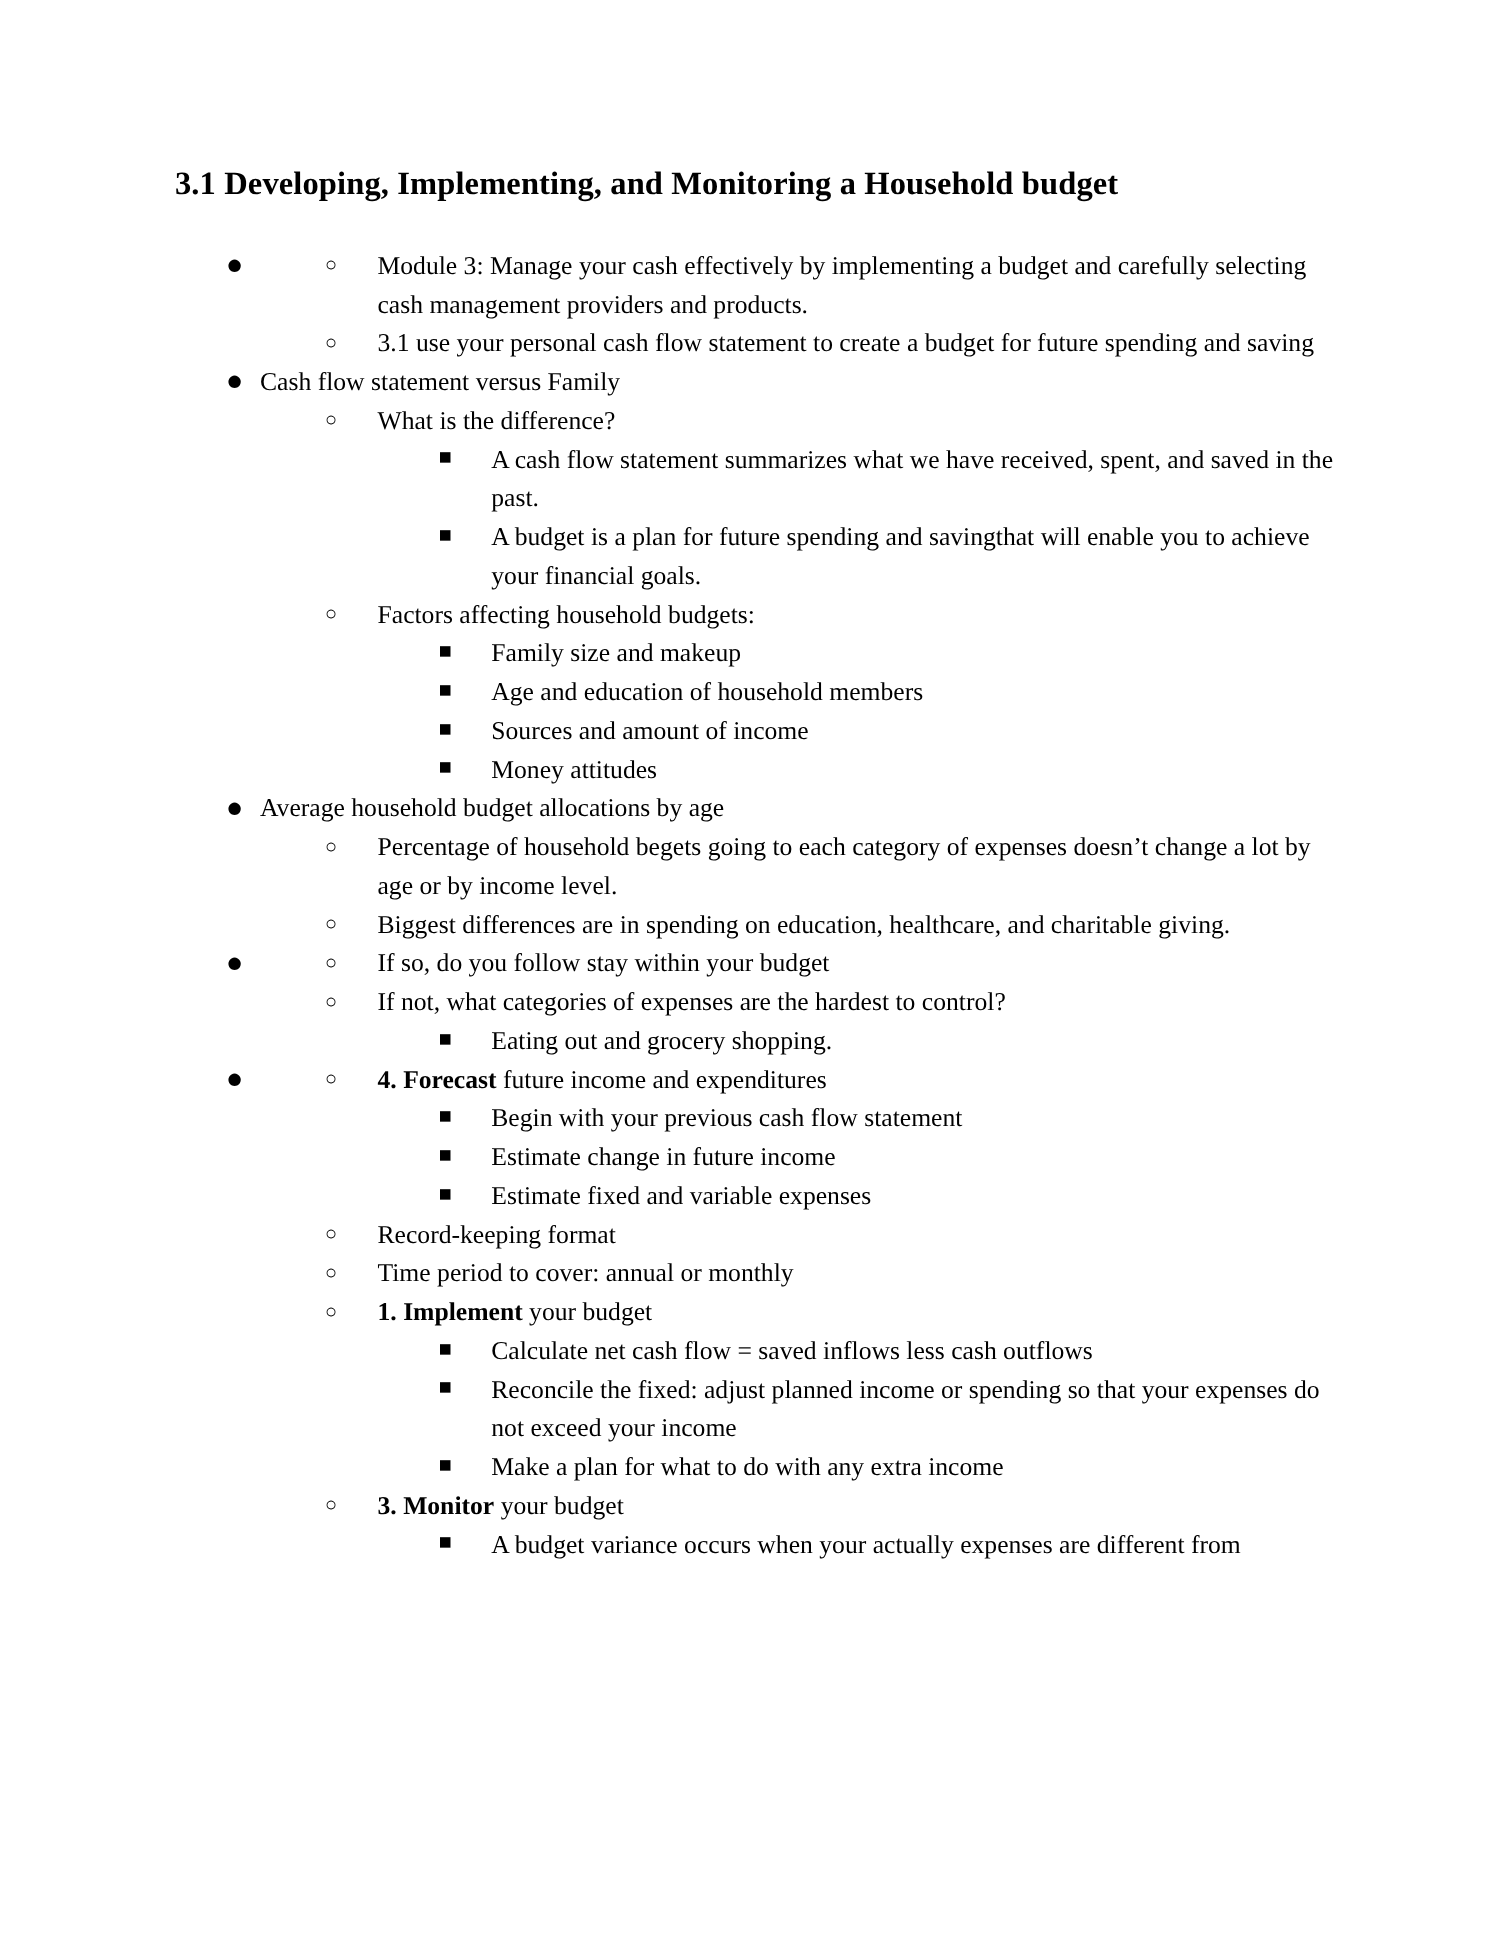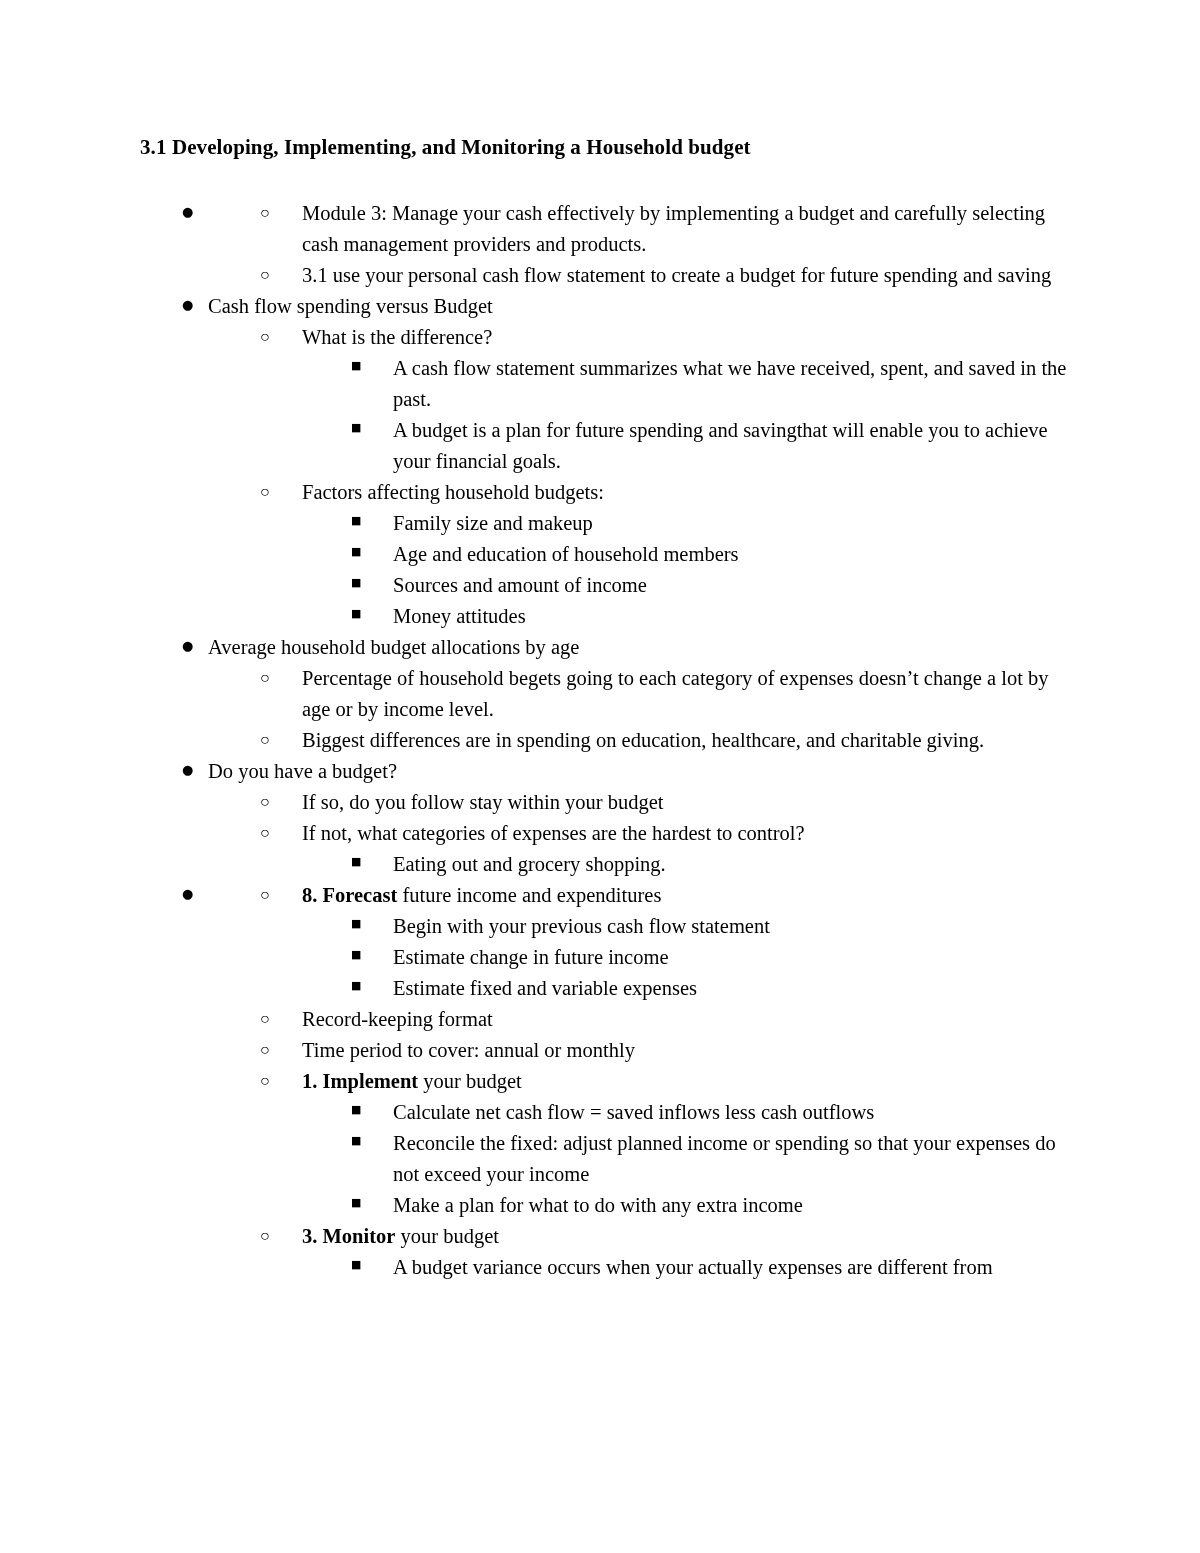--- a/index.html
+++ b/index.html
@@ -18,21 +18,21 @@
     overflow: hidden;
     box-sizing: border-box;
   }
   .content {
     position: absolute;
     left: 140px;
     top: 132px;
     width: 930px;
   }
   .doc-title {
-    font-size: 21px;
+    font-size: 26px;
     font-weight: bold;
     line-height: 30px;
     letter-spacing: 0.1px;
     margin: 0 0 36px 0;
   }
   ul.lvl1, ul.lvl2, ul.lvl3 {
     margin: 0;
     padding: 0;
     list-style: none;
   }
@@ -121,21 +121,21 @@
               <span class="txt">Module 3: Manage your cash effectively by implementing a budget and carefully selecting cash management providers and products.</span>
             </li>
             <li>
               <span class="bullet"><span class="circ">○</span></span>
               <span class="txt">3.1 use your personal cash flow statement to create a budget for future spending and saving</span>
             </li>
           </ul>
         </li>
         <li>
           <span class="bullet"><span class="dot">●</span></span>
-          <span class="txt">Cash flow spending versus Budget</span>
+          <span class="txt">Cash flow statement versus Family</span>
           <ul class="lvl2">
             <li>
               <span class="bullet"><span class="circ">○</span></span>
               <span class="txt">What is the difference?</span>
               <ul class="lvl3">
                 <li>
                   <span class="bullet"><span class="sq">■</span></span>
                   <span class="txt">A cash flow statement summarizes what we have received, spent, and saved in the past.</span>
                 </li>
                 <li>
@@ -177,21 +177,20 @@
               <span class="txt">Percentage of household begets going to each category of expenses doesn’t change a lot by age or by income level.</span>
             </li>
             <li>
               <span class="bullet"><span class="circ">○</span></span>
               <span class="txt">Biggest differences are in spending on education, healthcare, and charitable giving.</span>
             </li>
           </ul>
         </li>
         <li>
           <span class="bullet"><span class="dot">●</span></span>
-          <span class="txt">Do you have a budget?</span>
           <ul class="lvl2">
             <li>
               <span class="bullet"><span class="circ">○</span></span>
               <span class="txt">If so, do you follow stay within your budget</span>
             </li>
             <li>
               <span class="bullet"><span class="circ">○</span></span>
               <span class="txt">If not, what categories of expenses are the hardest to control?</span>
               <ul class="lvl3">
                 <li>
@@ -200,21 +199,21 @@
                 </li>
               </ul>
             </li>
           </ul>
         </li>
         <li>
           <span class="bullet"><span class="dot">●</span></span>
           <ul class="lvl2">
             <li>
               <span class="bullet"><span class="circ">○</span></span>
-              <span class="txt"><span class="b">8. Forecast</span><span> future income and expenditures</span></span>
+              <span class="txt"><span class="b">4. Forecast</span><span> future income and expenditures</span></span>
               <ul class="lvl3">
                 <li>
                   <span class="bullet"><span class="sq">■</span></span>
                   <span class="txt">Begin with your previous cash flow statement</span>
                 </li>
                 <li>
                   <span class="bullet"><span class="sq">■</span></span>
                   <span class="txt">Estimate change in future income</span>
                 </li>
                 <li>

